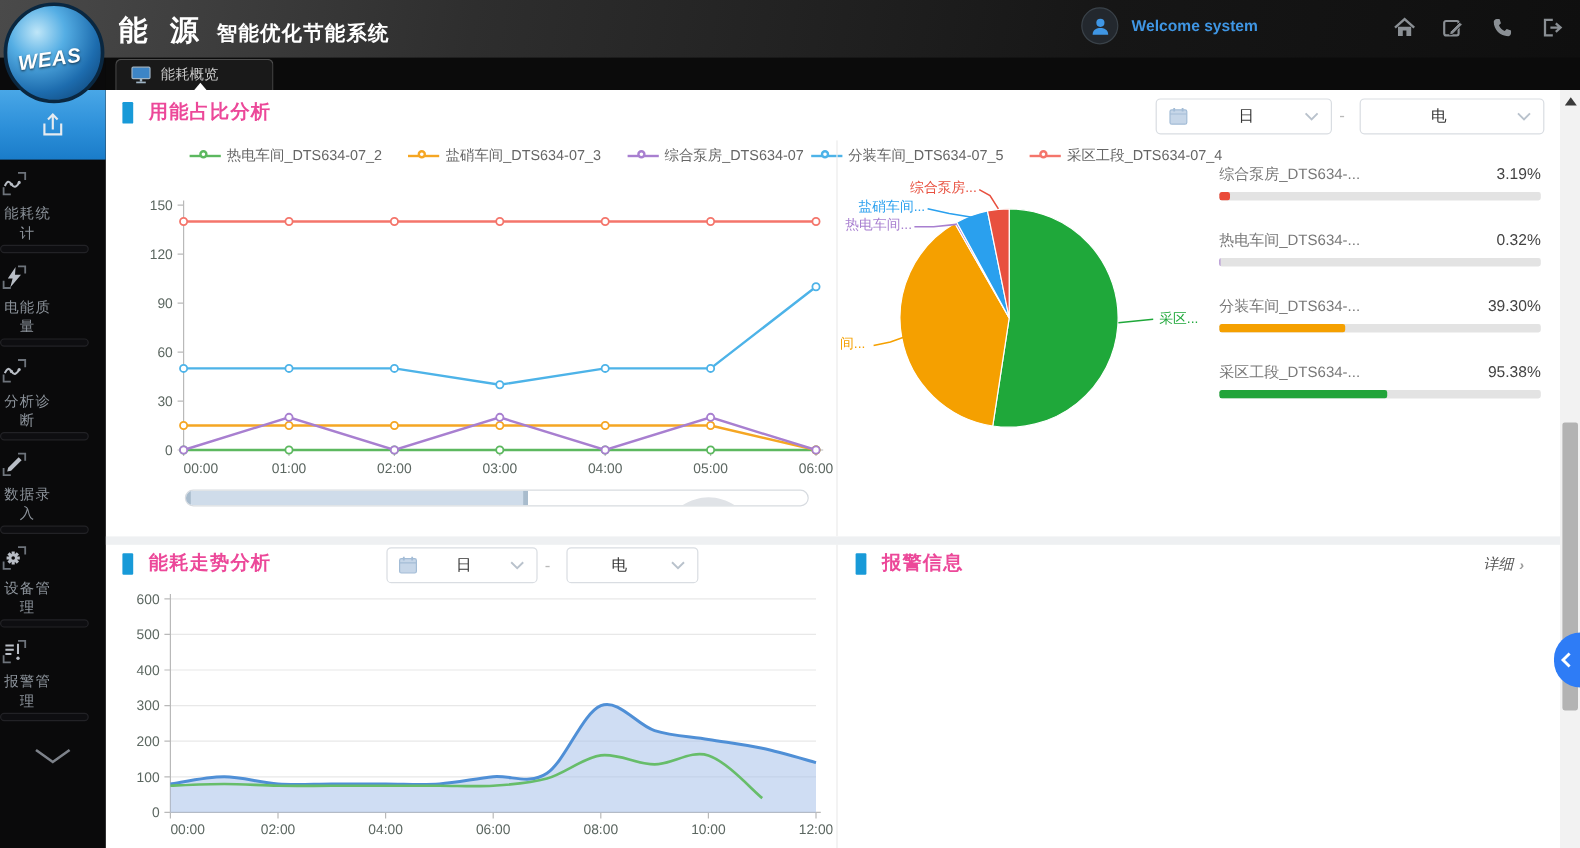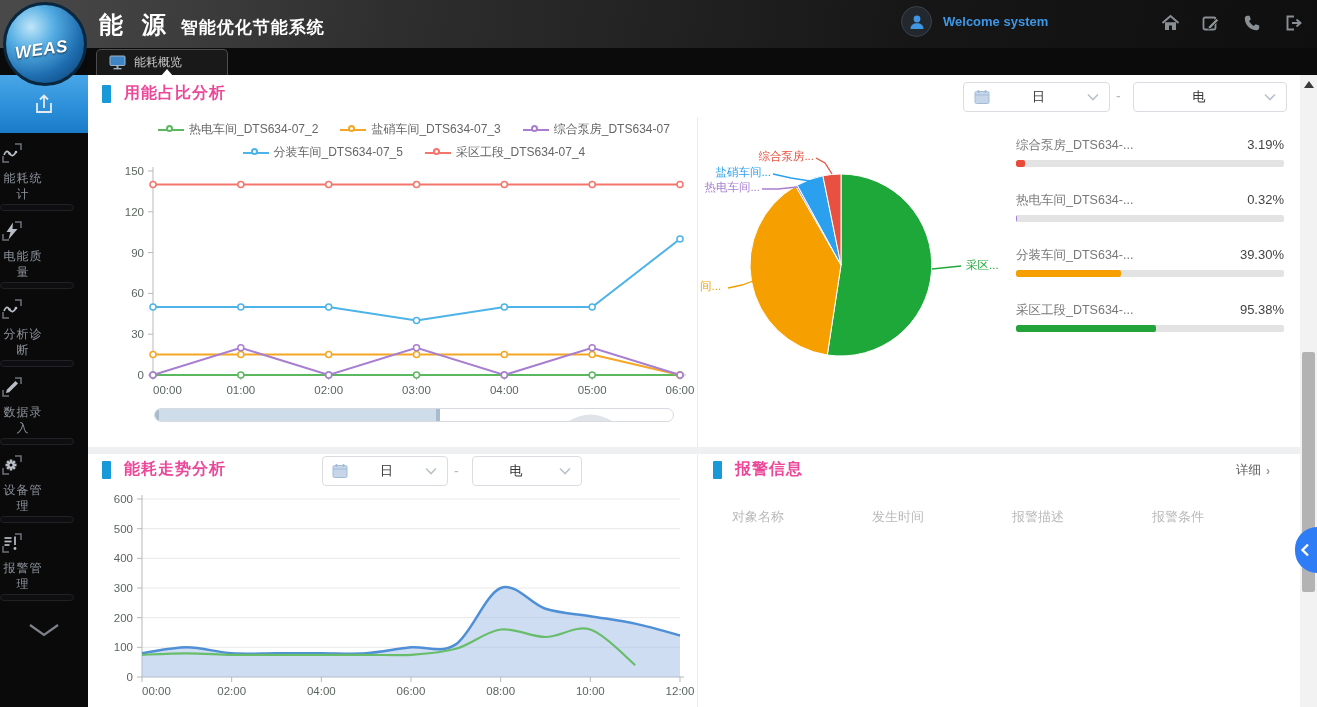--- a/index.html
+++ b/index.html
@@ -51,21 +51,21 @@
   .ptitle { position:absolute; display:flex; align-items:center; gap:13px; }
   .ptitle .bar { width:9px; height:18px; background:#189ad8; border-radius:1px; }
   .ptitle .txt { font-size:16px; font-weight:bold; color:#ec4899; letter-spacing:1px; }
 
   .select { position:absolute; height:30px; background:#fff; border:1px solid #d9dde2; border-radius:4px;
     display:flex; align-items:center; cursor:pointer; }
   .select .val { flex:1; text-align:center; font-size:13px; color:#333; }
   .select .chev { margin-right:10px; display:flex; }
   .dash { position:absolute; color:#b9b9b9; font-size:14px; }
 
-  .legend { position:absolute; left:70px; top:46px; display:flex; flex-direction:column; gap:6px;align-items:center; }
+  .legend { position:absolute; left:70px; top:46px; display:flex; flex-direction:row; gap:6px; }
   .lg-row { display:flex; gap:22px; }
   .lg-item { display:flex; align-items:center; gap:5px; font-size:12px; color:#666; cursor:pointer; }
   .lg-mark { position:relative; width:26px; height:10px; display:inline-block; }
   .lg-mark::before { content:''; position:absolute; left:0; right:0; top:4px; height:2px; background:currentColor; }
   .lg-mark i { position:absolute; left:8px; top:0; width:7px; height:7px; border:2px solid currentColor;
     border-radius:50%; background:#fff; }
 
   .vdiv { position:absolute; width:1px; background:#ececec; }
   .hband { position:absolute; left:0; top:372px; width:1212px; height:7px; background:#eef0f2; }
 
@@ -83,21 +83,21 @@
   .rank-row .nm { font-size:12.5px; color:#787878; }
   .rank-row .pc { font-size:13px; color:#444; }
   .rank-track { margin-top:6px; height:7px; background:#e3e3e3; border-radius:2px; overflow:hidden; }
   .rank-fill { height:7px; border-radius:2px; }
 
   
   .alarm-cols { position:absolute; left:600px; top:433px; width:560px; display:flex;
     justify-content:space-around; }
   .alarm-cols span { font-size:13px; color:#b9b9b9; }
   .detail-link { position:absolute; left:1148px; top:387px; display:flex; align-items:center; gap:5px;
-    cursor:pointer; }
+    cursor:pointer;font-style:italic; }
   .detail-link .dtxt { font-size:12.5px; color:#555; }
   .detail-link .dchev { color:#999; font-size:12px; font-weight:bold; }
 
   
   .scrollbar { position:absolute; left:1300px; top:75px; width:17px; height:632px; background:#f2f2f2; z-index:4; }
   .sb-up { position:absolute; left:4px; top:6px; width:0; height:0; border-left:5px solid transparent;
     border-right:5px solid transparent; border-bottom:7px solid #3a3a3a; cursor:pointer; }
   .sb-thumb { position:absolute; left:2px; top:277px; width:13px; height:240px; background:#b3b3b3;
     border-radius:2px; cursor:pointer; }
   .collapse-tab { position:absolute; left:1295px; top:527px; width:22px; height:46px; background:#2e7cf6;
@@ -534,26 +534,20 @@
     <div class="vdiv" style="left:609px; top:379px; height:253px;"></div>
 
     <div class="ptitle" style="left:625px; top:384px;">
       <span class="bar"></span>
       <span class="txt">报警信息</span>
     </div>
     <div class="detail-link">
       <span class="dtxt">详细</span>
       <span class="dchev">›</span>
     </div>
-    <div class="alarm-cols">
-      <span>对象名称</span>
-      <span>发生时间</span>
-      <span>报警描述</span>
-      <span>报警条件</span>
-    </div>
   </div>
 
   <div class="scrollbar">
     <span class="sb-up"></span>
     <span class="sb-thumb"></span>
   </div>
 
   <div class="collapse-tab">
     <svg width="10" height="14" viewBox="0 0 10 14">
         <polyline points="8,1.5 2.5,7 8,12.5" stroke="#fff" stroke-width="2.4" fill="none"></polyline>

